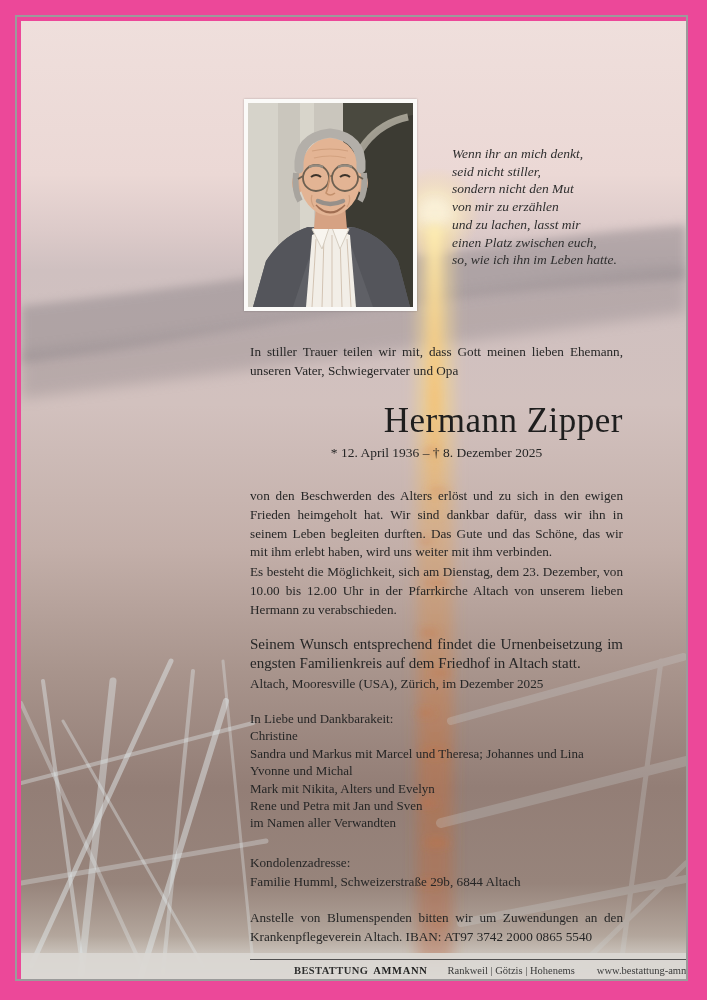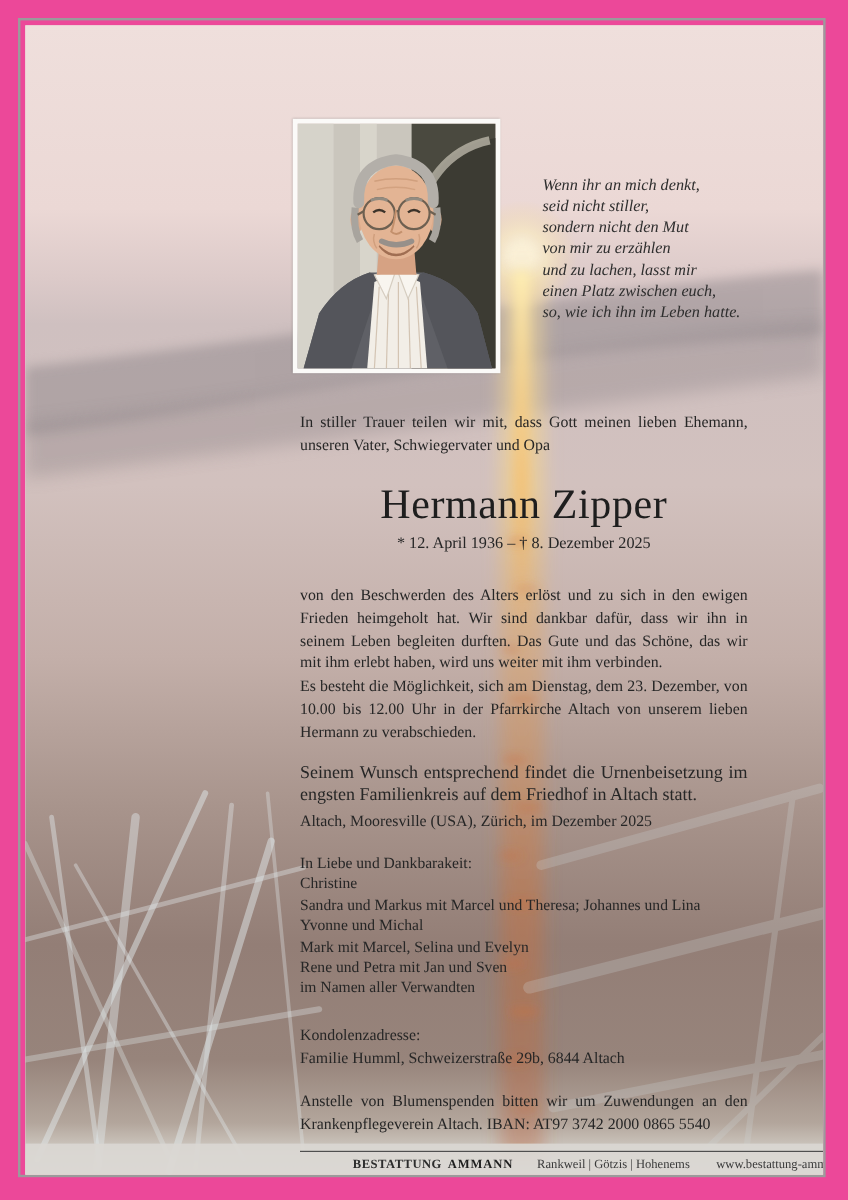--- a/index.html
+++ b/index.html
@@ -25,21 +25,21 @@
   .photo svg { display:block; width:165px; height:204px; }
 
   .poem {
     position:absolute; left:431px; top:124px;
     font-size:13.5px; line-height:17.7px; font-style:italic; color:#2e2e2e;
     white-space:nowrap;
   }
 
   .col { position:absolute; left:229px; width:373px; color:#262626; }
   .intro    { top:322px; font-size:13.2px; line-height:18.6px; text-align:justify; }
-  .name     { top:380px; text-align:center; font-size:35px; letter-spacing:.5px; color:#1e1e1e; }
+  .name     { top:380px; text-align:right; font-size:35px; letter-spacing:.5px; color:#1e1e1e; }
   .dates    { top:424px; text-align:center; font-size:13.5px; }
   .para1    { top:466px; font-size:13.2px; line-height:18.8px; text-align:justify; }
   .para2    { top:542px; font-size:13.2px; line-height:18.8px; text-align:justify; }
   .para3    { top:614px; font-size:15px; line-height:18.8px; text-align:justify; }
   .cities   { top:655px; font-size:13.2px; }
   .family   { top:689px; font-size:13px; line-height:17.4px; white-space:nowrap; width:420px; }
   .condol   { top:832px; font-size:13.2px; line-height:19px; white-space:nowrap; width:420px; }
   .donation { top:888px; font-size:13.2px; line-height:18.8px; text-align:justify; }
 
   .footer-rule {
@@ -226,21 +226,21 @@
     <div class="col para2">Es besteht die Möglichkeit, sich am Dienstag, dem 23. Dezember, von 10.00 bis 12.00 Uhr in der Pfarrkirche Altach von unserem lieben Hermann zu verabschieden.</div>
     <div class="col para3">Seinem Wunsch entsprechend findet die Urnenbeisetzung im engsten Familienkreis auf dem Friedhof in Altach statt.</div>
 
     <div class="col cities">Altach, Mooresville (USA), Zürich, im Dezember 2025</div>
 
     <div class="col family">
       <div>In Liebe und Dankbarakeit:</div>
       <div>Christine</div>
       <div>Sandra und Markus mit Marcel und Theresa; Johannes und Lina</div>
       <div>Yvonne und Michal</div>
-      <div>Mark mit Marcel, Selina und Evelyn</div>
+      <div>Mark mit Nikita, Alters und Evelyn</div>
       <div>Rene und Petra mit Jan und Sven</div>
       <div>im Namen aller Verwandten</div>
     </div>
 
     <div class="col condol">
       <div>Kondolenzadresse:</div>
       <div>Familie Humml, Schweizerstraße 29b, 6844 Altach</div>
     </div>
 
     <div class="col donation">Anstelle von Blumenspenden bitten wir um Zuwendungen an den Krankenpflegeverein Altach. IBAN: AT97 3742 2000 0865 5540</div>

